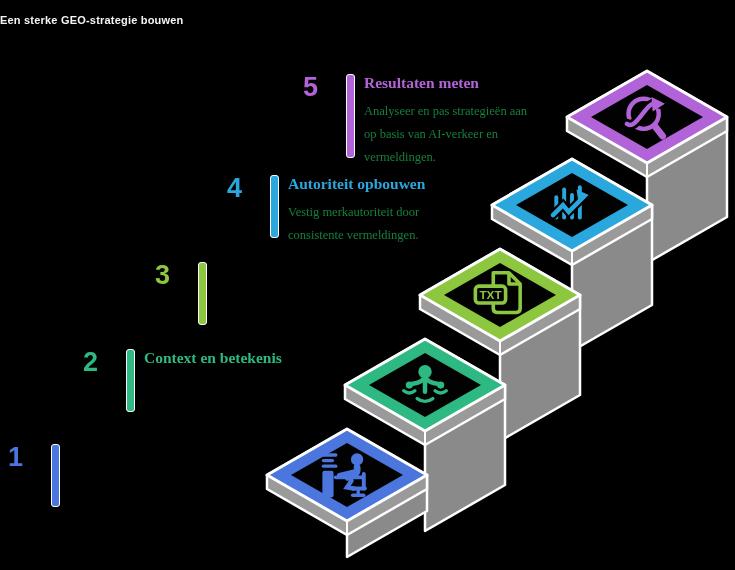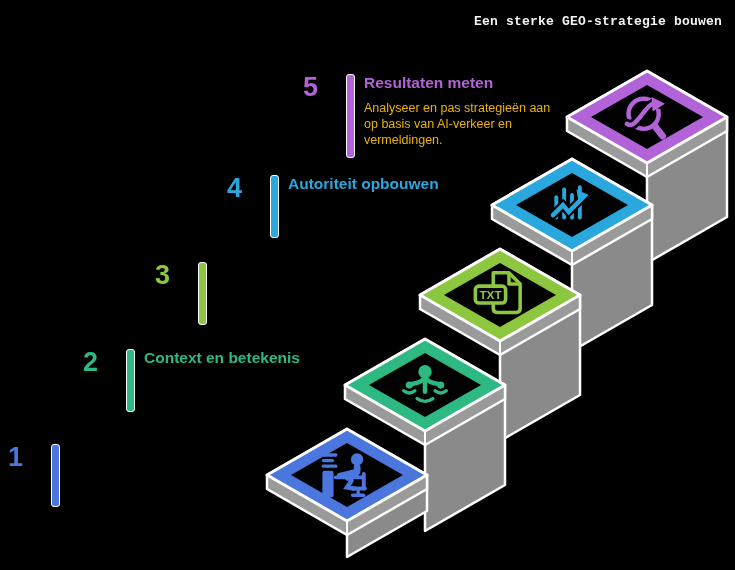--- a/index.html
+++ b/index.html
@@ -1,42 +1,42 @@
 <!DOCTYPE html>
 <html><head>
 <meta charset="utf-8">
 <style>
   html,body{margin:0;padding:0;background:#000;}
   .stage{
     position:relative;width:735px;height:570px;background:#000;overflow:hidden;
     font-family:"Liberation Sans",sans-serif;
   }
   .page-title{
-    position:absolute;top:14px;left:0;width:722px;text-align:right;
-    color:#f4f4f4;font-size:13px;font-weight:700;letter-spacing:.2px;font-family:Liberation Mono, monospace;
+    position:absolute;top:14px;left:0;width:722px;text-align:left;
+    color:#f4f4f4;font-size:11px;font-weight:700;letter-spacing:.2px;
   }
   #staircase{position:absolute;left:0;top:0;}
   .step-block{position:absolute;width:232px;}
   .step-block[data-step="1"]{left:8px;top:443px;}
   .step-block[data-step="2"]{left:83px;top:348px;}
   .step-block[data-step="3"]{left:155px;top:261px;}
   .step-block[data-step="4"]{left:227px;top:174px;}
   .step-block[data-step="5"]{left:303px;top:73px;}
   .step-num{
     position:absolute;left:0;top:1px;font-size:27px;font-weight:700;line-height:1;
     color:var(--c);
   }
   .step-bar{
     position:absolute;left:43px;top:1px;width:7px;height:61px;
     background:var(--c);border:1.5px solid #fff;border-radius:3px;
   }
   .step-block[data-step="5"] .step-bar{height:82px;}
-  .step-texts{position:absolute;left:61px;top:0;width:218px;}
+  .step-texts{position:absolute;left:61px;top:0;width:218px;font-family:Liberation Serif, serif;}
   .step-title{font-size:15.5px;font-weight:700;color:var(--c);margin:0 0 8px 0;line-height:1.25;}
-  .step-desc{font-size:12.5px;line-height:16px;color:#eab308;white-space:pre-line;}
+  .step-desc{font-size:12.5px;line-height:23px;color:#15803d;white-space:pre-line;}
 </style>
 </head>
 <body>
 
 <div class="stage">
 
   <div class="page-title">Een sterke GEO-strategie bouwen</div>
 
   <svg id="staircase" width="735" height="570" viewBox="0 0 735 570">
       <g>
@@ -166,20 +166,22 @@
     <span class="step-bar"></span>
     <div class="step-texts">
     </div>
   </div>
 
   <div class="step-block" data-step="4" style="--c: #2aa7dd;">
     <span class="step-num">4</span>
     <span class="step-bar"></span>
     <div class="step-texts">
       <div class="step-title">Autoriteit opbouwen</div>
+      <div class="step-desc">Vestig merkautoriteit door
+consistente vermeldingen.</div>
     </div>
   </div>
 
   <div class="step-block" data-step="5" style="--c: #b263d8;">
     <span class="step-num">5</span>
     <span class="step-bar"></span>
     <div class="step-texts">
       <div class="step-title">Resultaten meten</div>
       <div class="step-desc">Analyseer en pas strategieën aan
 op basis van AI-verkeer en

